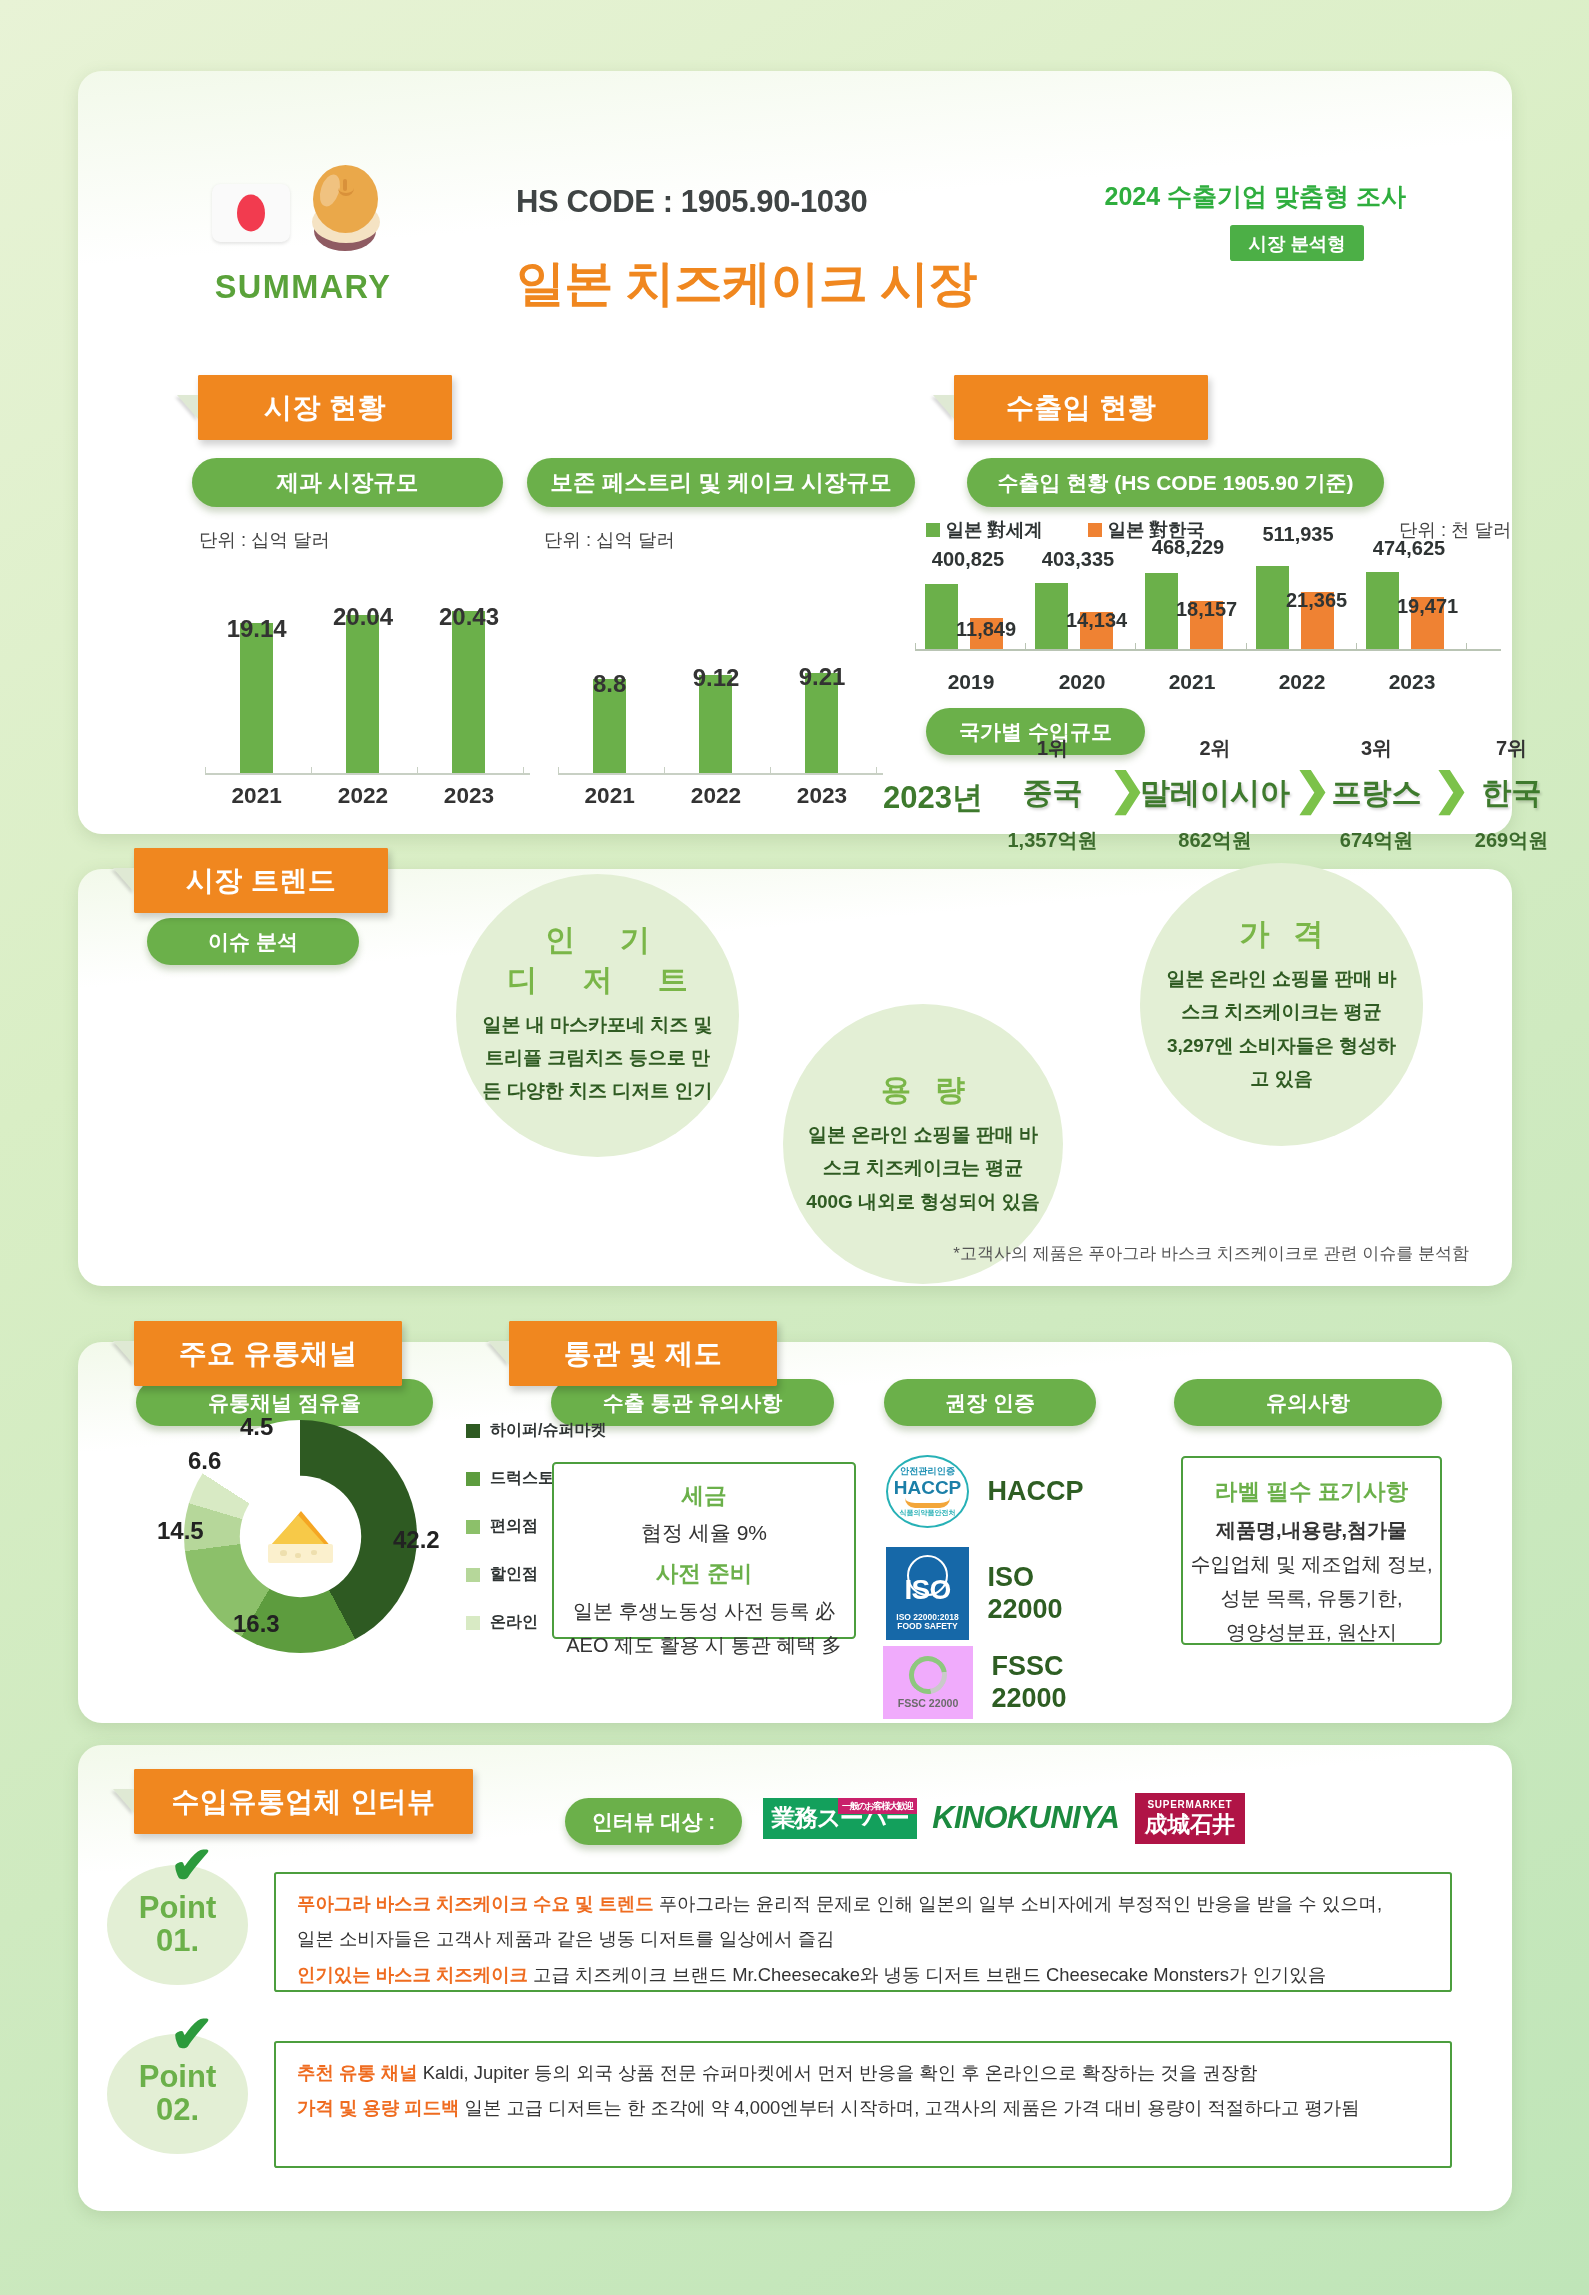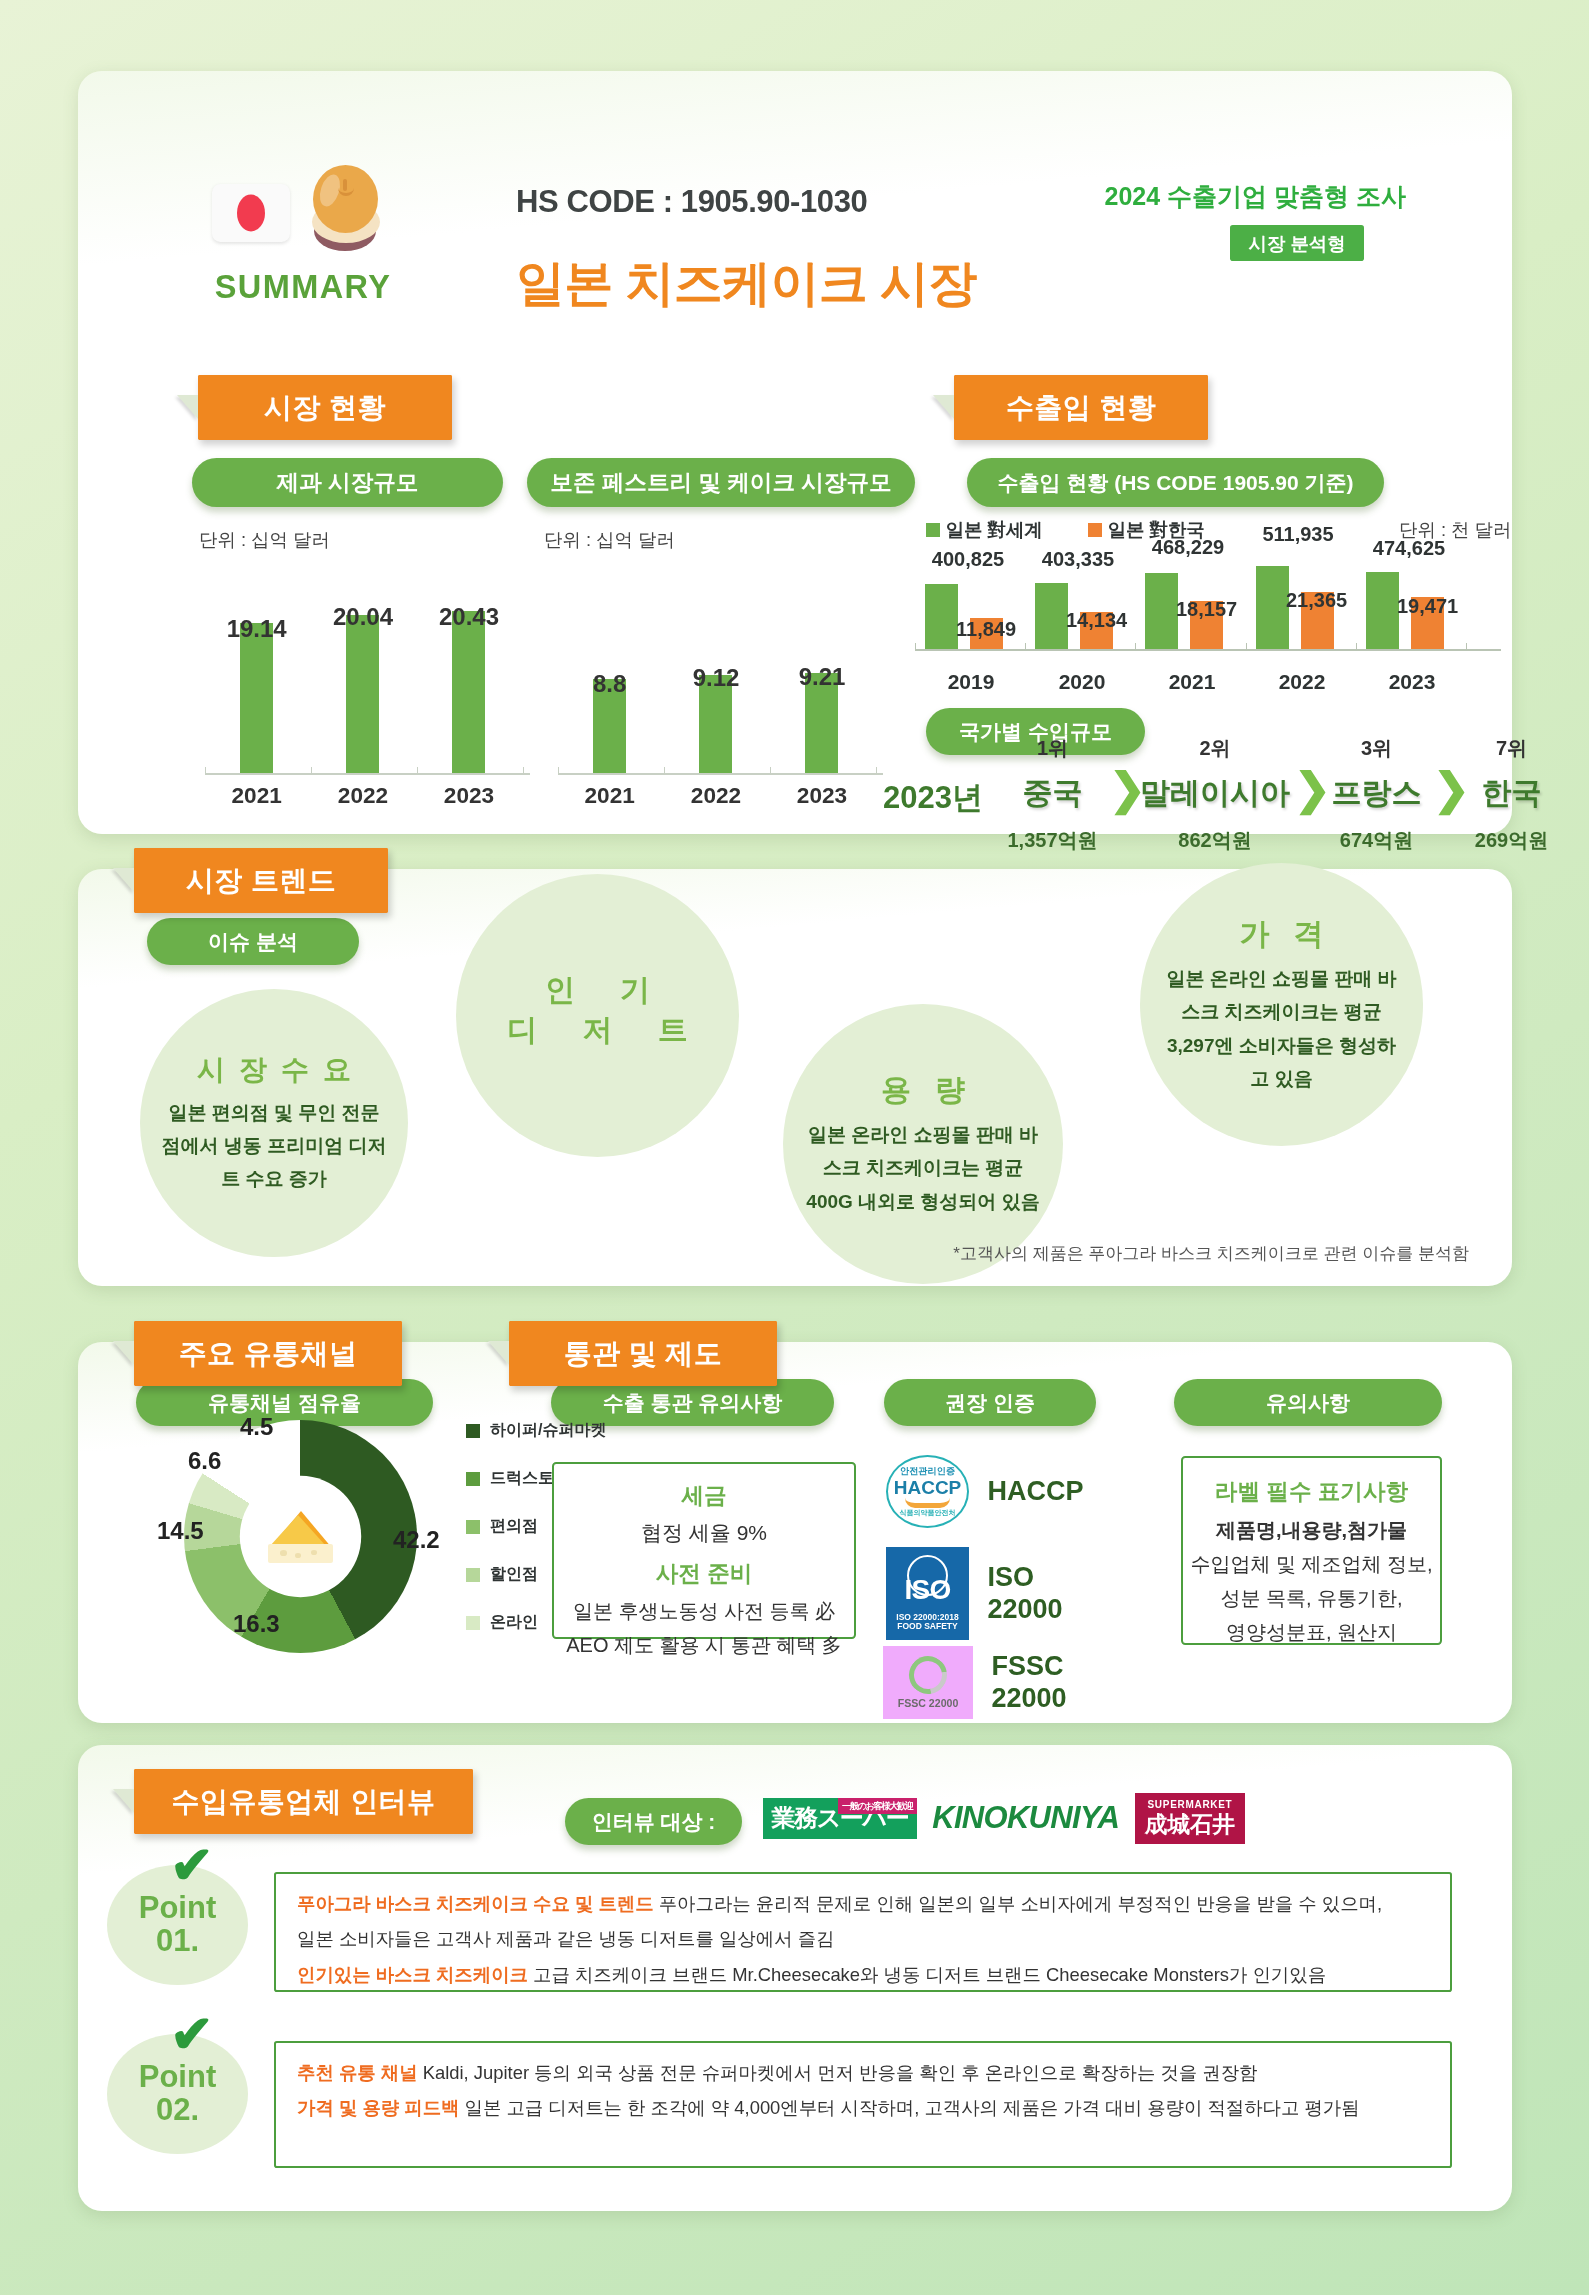--- a/index.html
+++ b/index.html
@@ -347,28 +347,25 @@
       <div class="rankNo">7위</div>
       <div class="rankName" style="margin-top:11.3px;">한국</div>
       <div class="rankAmt" style="margin-top:12.7px;">269억원</div>
     </div>
   </div>
 
   <div class="panel" id="trend"></div>
   <div class="ribbon" id="r3">시장 트렌드</div>
   <div class="pill abs" id="p5">이슈 분석</div>
 
-  <div class="circ" style="left:140px;top:989px;width:268px;height:268px;">
-    <div class="circTitle" style="font-size:28px;letter-spacing:14px;text-indent:14px;">시장수요</div>
-    <div class="circBody">일본 편의점 및 무인 전문점에서 냉동 프리미엄 디저트 수요 증가</div>
-  </div>
 
   <div class="circ" style="left:456px;top:874px;width:283px;height:283px;">
     <div class="circTitle" style="line-height:1.1;">인 기</div>
     <div class="circTitle" style="line-height:1.1;margin-bottom:11.3px;">디 저 트</div>
+    <div class="circBody">일본 내 마스카포네 치즈 및 트리플 크림치즈 등으로 만든 다양한 치즈 디저트 인기</div>
   </div>
 
   <div class="circ" style="left:783px;top:1004px;width:280px;height:280px;">
     <div class="circTitle" style="letter-spacing:24px;text-indent:24px;">용량</div>
     <div class="circBody">일본 온라인 쇼핑몰 판매 바스크 치즈케이크는 평균 400G 내외로 형성되어 있음</div>
   </div>
 
   <div class="circ" style="left:1140px;top:863px;width:283px;height:283px;">
     <div class="circTitle" style="letter-spacing:24px;text-indent:24px;">가격</div>
     <div class="circBody">일본 온라인 쇼핑몰 판매 바스크 치즈케이크는 평균 3,297엔 소비자들은 형성하고 있음</div>

